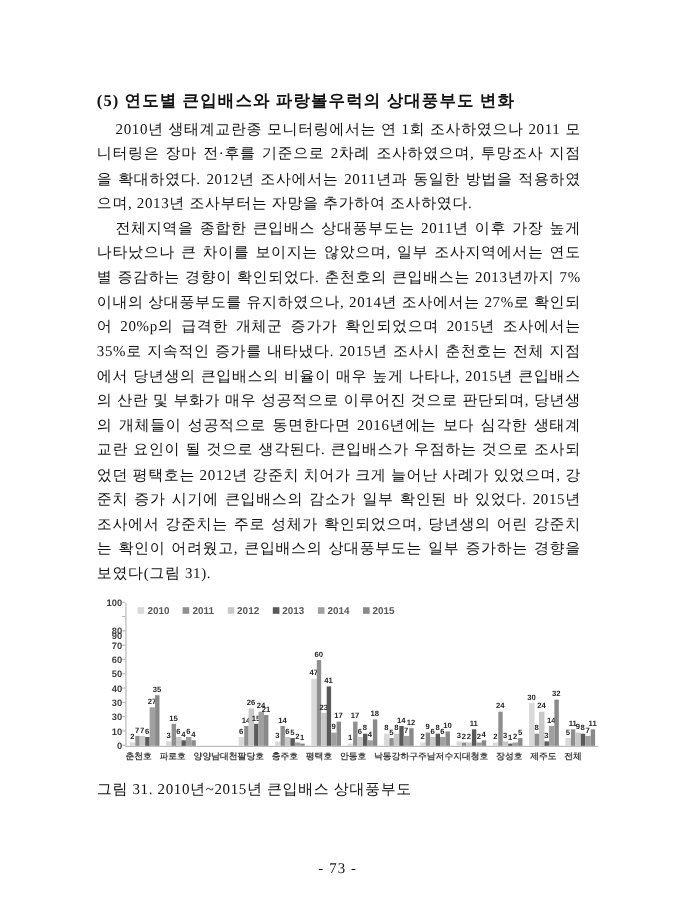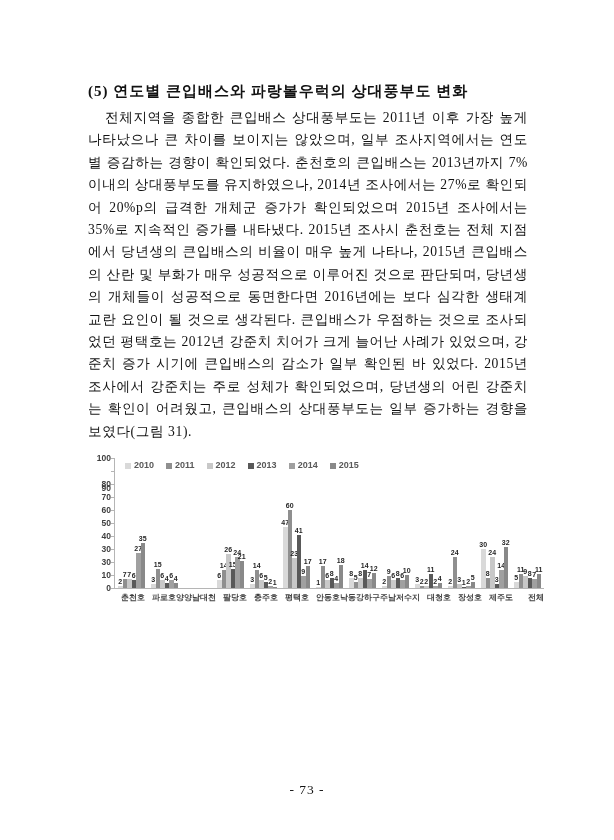--- a/index.html
+++ b/index.html
@@ -47,36 +47,37 @@
     display:flex; align-items:flex-end;
   }
   .group { flex:1; display:flex; justify-content:center; align-items:flex-end; }
   .bar { position:relative; width:4.5px; }
   .bar-label {
     position:absolute; top:-8px; left:50%; transform:translateX(-50%);
     font-size:7px; font-weight:bold; color:#262626; line-height:1; white-space:nowrap;
   }
   .x-labels { display:flex; margin-top:5px; margin-left:22px; }
   .x-label {
-    flex:1; text-align:right; font-size:8px; font-weight:bold;
+    flex:1; text-align:left; font-size:8px; font-weight:bold;
     color:#3f3f3f; white-space:nowrap; line-height:1; overflow:visible;
   }
   .caption { font-size:13.6px; letter-spacing:0.6px; margin:17px 0 0 0; }
   .page-number {
     position:absolute; left:0; right:0; bottom:42px;
     text-align:center; font-size:13.5px; letter-spacing:1px;
   }
 </style>
 </head>
 <body>
 
 <div class="content">
 
   <h1 class="heading">(5) 연도별 큰입배스와 파랑볼우럭의 상대풍부도 변화</h1>
 
+  <p class="para">2010년 생태계교란종 모니터링에서는 연 1회 조사하였으나 2011 모니터링은 장마 전·후를 기준으로 2차례 조사하였으며, 투망조사 지점을 확대하였다. 2012년 조사에서는 2011년과 동일한 방법을 적용하였으며, 2013년 조사부터는 자망을 추가하여 조사하였다.</p>
 
   <p class="para">전체지역을 종합한 큰입배스 상대풍부도는 2011년 이후 가장 높게 나타났으나 큰 차이를 보이지는 않았으며, 일부 조사지역에서는 연도별 증감하는 경향이 확인되었다. 춘천호의 큰입배스는 2013년까지 7% 이내의 상대풍부도를 유지하였으나, 2014년 조사에서는 27%로 확인되어 20%p의 급격한 개체군 증가가 확인되었으며 2015년 조사에서는 35%로 지속적인 증가를 내타냈다. 2015년 조사시 춘천호는 전체 지점에서 당년생의 큰입배스의 비율이 매우 높게 나타나, 2015년 큰입배스의 산란 및 부화가 매우 성공적으로 이루어진 것으로 판단되며, 당년생의 개체들이 성공적으로 동면한다면 2016년에는 보다 심각한 생태계교란 요인이 될 것으로 생각된다. 큰입배스가 우점하는 것으로 조사되었던 평택호는 2012년 강준치 치어가 크게 늘어난 사례가 있었으며, 강준치 증가 시기에 큰입배스의 감소가 일부 확인된 바 있었다. 2015년 조사에서 강준치는 주로 성체가 확인되었으며, 당년생의 어린 강준치는 확인이 어려웠고, 큰입배스의 상대풍부도는 일부 증가하는 경향을 보였다(그림 31).</p>
 
   <div class="chart-wrap">
     <div class="chart">
       <div class="y-axis">
           <div class="y-tick-label" style="top: 130px;">0</div>
           <div class="y-tick-label" style="top: 117px;">10</div>
           <div class="y-tick-label" style="top: 104px;">30</div>
           <div class="y-tick-label" style="top: 91px;">30</div>
@@ -388,17 +389,18 @@
         <div class="x-label">안동호</div>
         <div class="x-label">낙동강하구</div>
         <div class="x-label">주남저수지</div>
         <div class="x-label">대청호</div>
         <div class="x-label">장성호</div>
         <div class="x-label">제주도</div>
         <div class="x-label">전체</div>
       </div>
   </div>
 
+  <p class="caption">그림 31. 2010년~2015년 큰입배스 상대풍부도</p>
 
 
 </div>
 
 <div class="page-number">- 73 -</div>
 
 </body></html>

